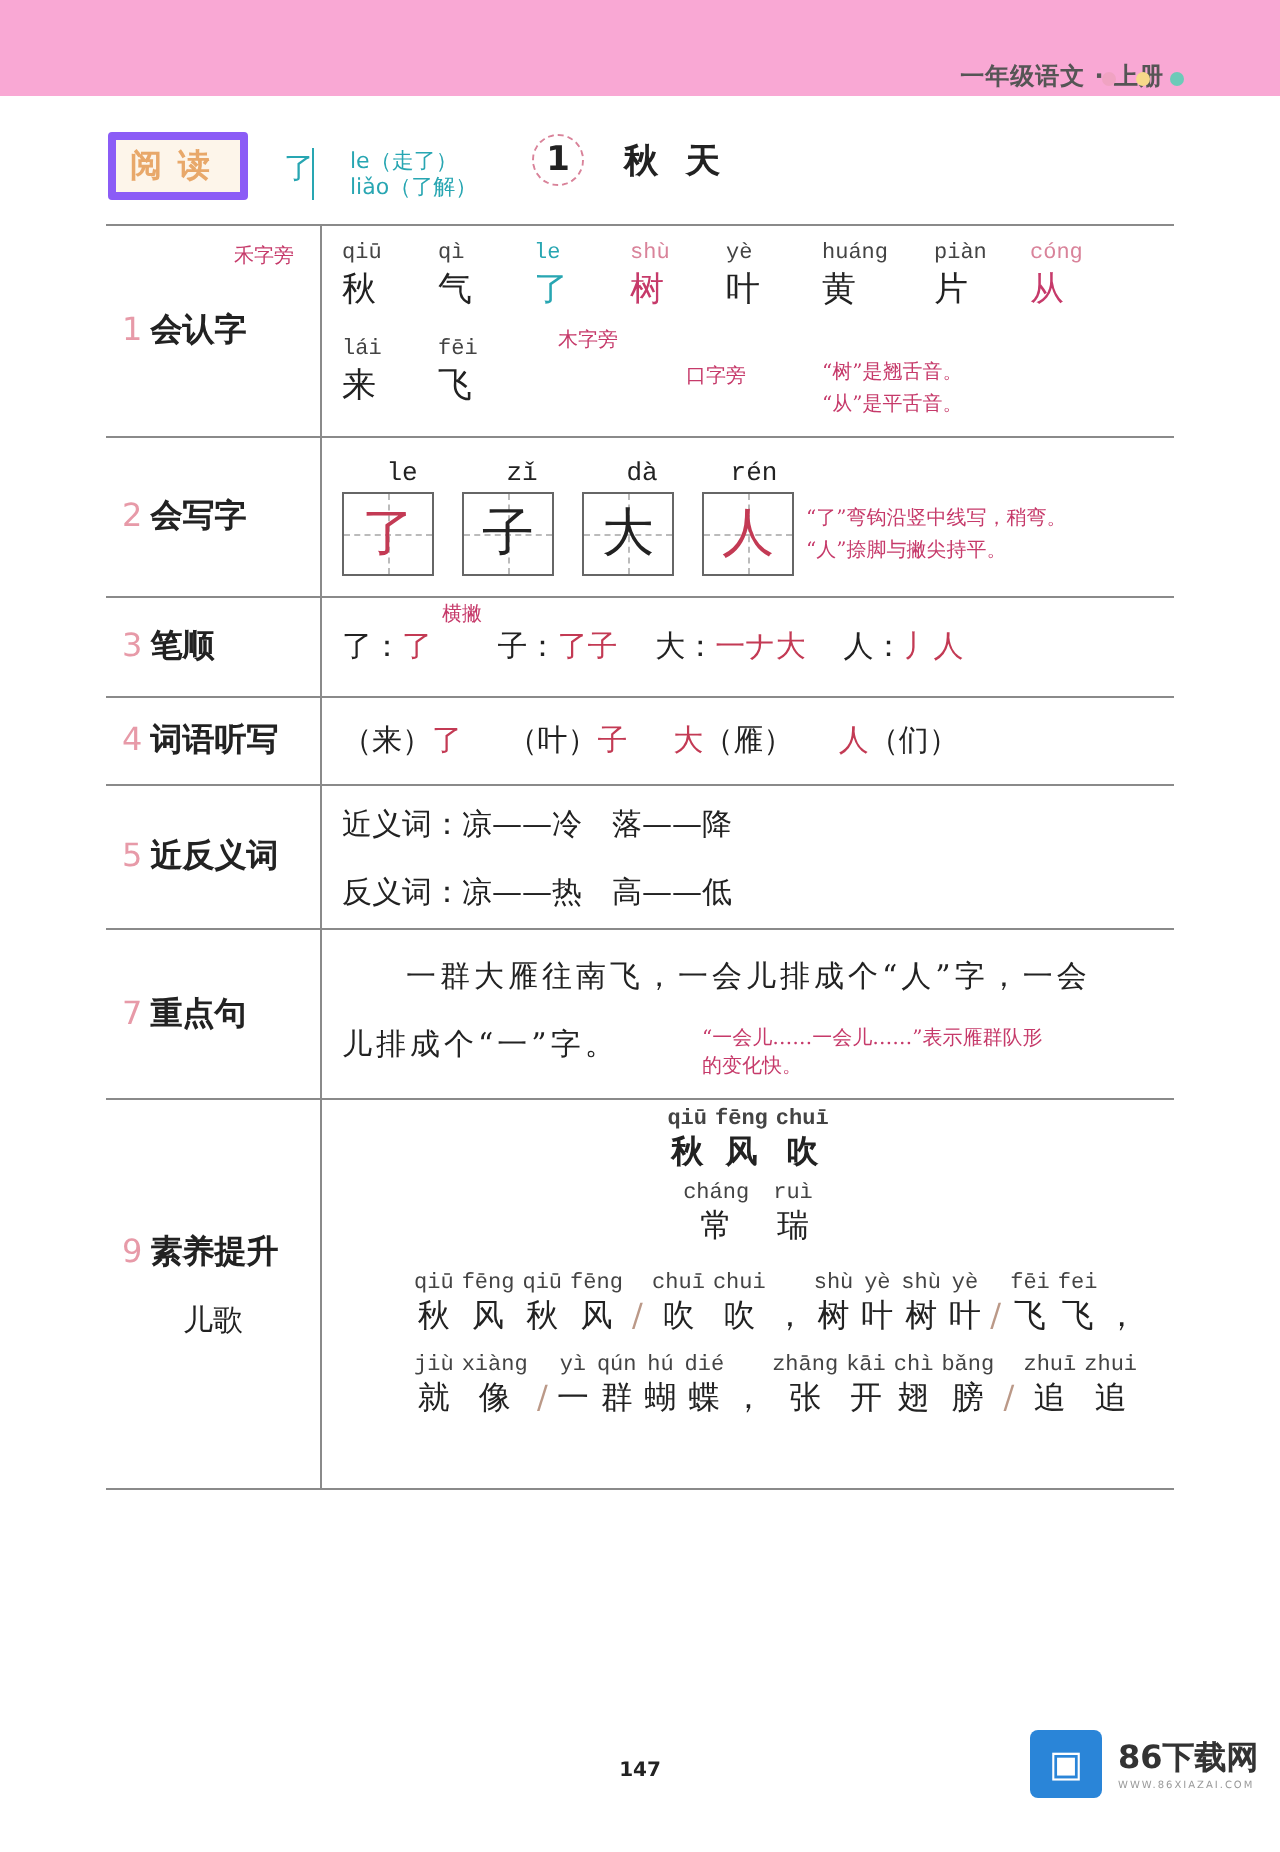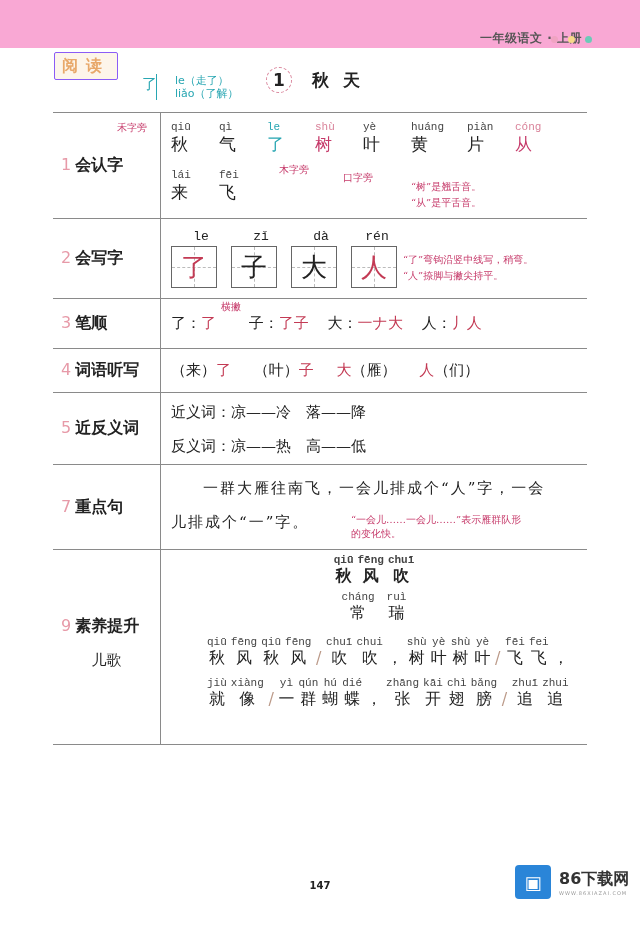--- a/index.html
+++ b/index.html
@@ -1,21 +1,21 @@
 <!DOCTYPE html>
 <html><head>
 <meta charset="utf-8">
 <style>
   html,body{margin:0;padding:0;}
   body{width:640px;height:926px;background:#fff;font-family:"DejaVu Sans","Liberation Sans",sans-serif;color:#222;position:relative;overflow:hidden;}
   .topband{position:absolute;left:0;top:0;width:640px;height:48px;background:#f9a8d4;}
   .book{position:absolute;right:58px;top:30px;font-size:12px;color:#555;font-weight:bold;letter-spacing:0.5px;}
   .dots{position:absolute;right:48px;top:36px;display:flex;gap:10px;}
   .dots span{width:7px;height:7px;border-radius:50%;display:inline-block;}
-  .badge{position:absolute;left:54px;top:52px;width:62px;height:26px;border:1px solid #8b5cf6;background:#fdf5ea;color:#e8a86a;font-size:16px;font-weight:bold;text-align:center;line-height:26px;letter-spacing:8px;border-radius:2px;}
+  .badge{position:absolute;left:54px;top:66px;width:62px;height:26px;border:4px solid #8b5cf6;background:#fdf5ea;color:#e8a86a;font-size:16px;font-weight:bold;text-align:center;line-height:26px;letter-spacing:8px;border-radius:2px;}
   .le-note{position:absolute;left:144px;top:74px;color:#28a6b2;font-size:11px;line-height:13px;}
   .le-note .brace{position:absolute;left:-2px;top:4px;font-size:15px;}
   .le-note .lines{margin-left:12px;border-left:1px solid #28a6b2;padding-left:18px;}
   .lesson{position:absolute;left:266px;top:67px;display:flex;align-items:center;}
   .circle{width:24px;height:24px;border-radius:50%;border:1.5px dashed #d9839a;font-weight:bold;font-size:17px;text-align:center;line-height:24px;}
   .ltitle{margin-left:20px;font-size:17px;font-weight:bold;letter-spacing:14px;}
   table{position:absolute;left:53px;top:112px;width:534px;border-collapse:collapse;}
   td{border-top:1.5px solid #8a8a8a;border-bottom:1.5px solid #8a8a8a;vertical-align:middle;padding:0;}
   td.lab{width:107px;border-right:1.5px solid #8a8a8a;font-weight:bold;font-size:16px;}
   .num{color:#e79aa8;font-weight:normal;font-size:16px;margin:0 4px 0 8px;}
@@ -118,21 +118,21 @@
         <span class="pc">
                 <span class="py">lái</span>
                 <span class="hz">来</span>
               </span>
         <span class="pc">
                 <span class="py">fēi</span>
                 <span class="hz">飞</span>
               </span>
       </div>
       <span class="note" style="position:absolute;left:118px;top:50px">木字旁</span>
-      <span class="note" style="position:absolute;left:182px;top:58px">口字旁</span>
+      <span class="note" style="position:absolute;left:182px;top:68px">口字旁</span>
       <div class="note" style="position:absolute;left:250px;top:66px;line-height:16px">
         <div>“树”是翘舌音。</div>
         <div>“从”是平舌音。</div>
       </div>
     </div>
         </td>
   </tr>
 
   <tr style="height:80px">
     <td class="lab"><span class="num">2</span><span>会写字</span></td>

